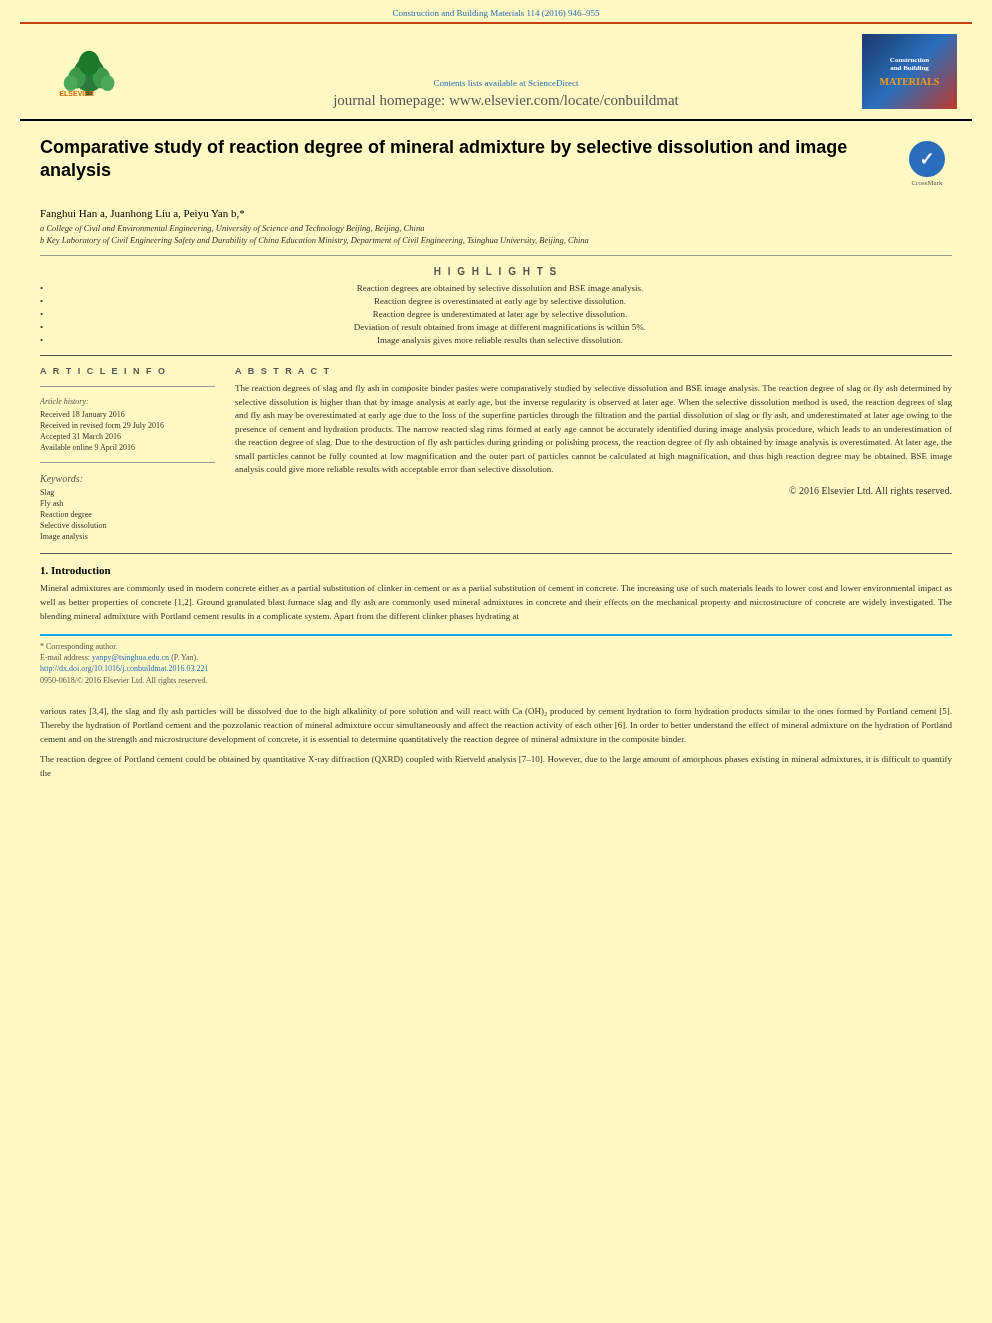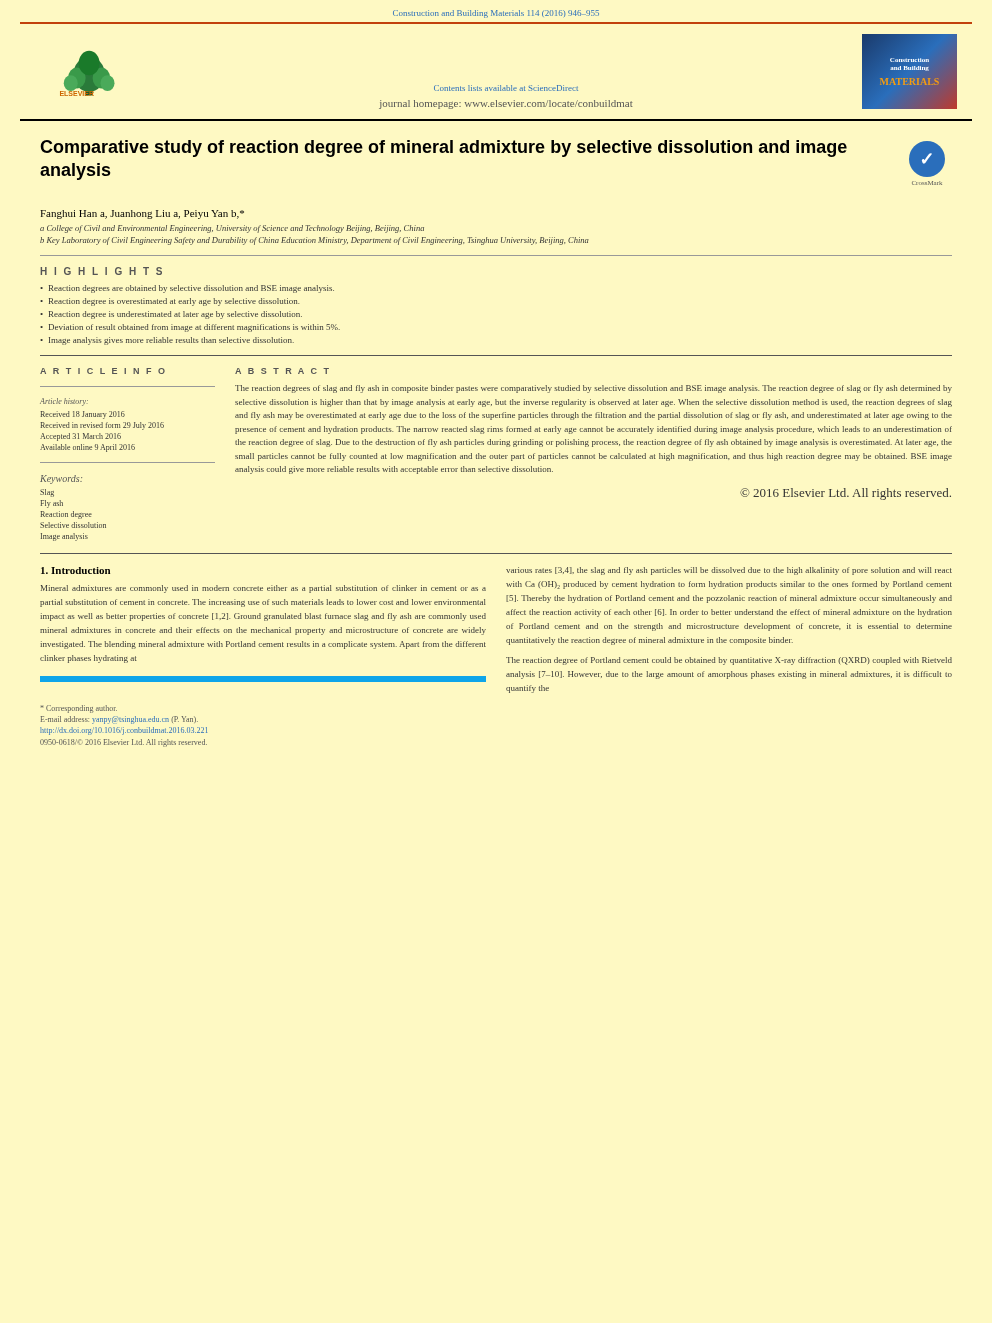--- a/index.html
+++ b/index.html
@@ -61,21 +61,21 @@
     }
     .sciencedirect-link a { color: #2a6ebb; text-decoration: none; }
     .journal-title-main {
       font-size: 22px;
       font-weight: bold;
       color: #2c3e6b;
       margin-bottom: 4px;
       font-family: Arial, sans-serif;
     }
     .journal-homepage {
-      font-size: 11px;
+      font-size: 15px;
       color: #555;
     }
     .header-right {
       width: 90px;
       flex-shrink: 0;
     }
     .journal-cover {
       width: 95px;
       height: 75px;
       background: linear-gradient(135deg, #1a3a6b 0%, #2a6ebb 50%, #c0392b 100%);
@@ -160,20 +160,21 @@
       margin: 10px 0;
     }
     .divider-line-bold {
       border: none;
       border-top: 1.5px solid #555;
       margin: 10px 0;
     }
     
     .highlights-section {
       margin-bottom: 10px;
+      text-align: center;
     }
     .section-label {
       font-size: 10px;
       font-weight: bold;
       letter-spacing: 2px;
       color: #555;
       margin-bottom: 6px;
       font-family: Arial, sans-serif;
     }
     .highlight-item {
@@ -239,29 +240,30 @@
       letter-spacing: 2px;
       margin-bottom: 6px;
     }
     .abstract-text {
       font-size: 9px;
       color: #333;
       line-height: 1.5;
       text-align: justify;
     }
     .copyright-line {
-      font-size: 13px;
+      font-size: 10px;
       color: #333;
       text-align: right;
       margin-top: 8px;
     }
     
     .main-two-column {
       display: flex;
       gap: 20px;
+      flex-direction: column;
     }
     .main-col-left {
       flex: 1;
     }
     .main-col-right {
       flex: 1;
     }
     .intro-heading {
       font-size: 11px;
       font-weight: bold;
@@ -271,22 +273,22 @@
     .body-text {
       font-size: 9px;
       color: #333;
       line-height: 1.55;
       text-align: justify;
       margin-bottom: 6px;
     }
     
     .footer-section {
       margin-top: 10px;
-      border-top: 6px solid #0ea5e9;
-      padding-top: 22px;
+      border-top: 2px solid #0ea5e9;
+      padding-top: 6px;
     }
     .footnote-text {
       font-size: 8px;
       color: #555;
       margin-bottom: 2px;
     }
     .doi-link {
       font-size: 8px;
       color: #2a6ebb;
     }

